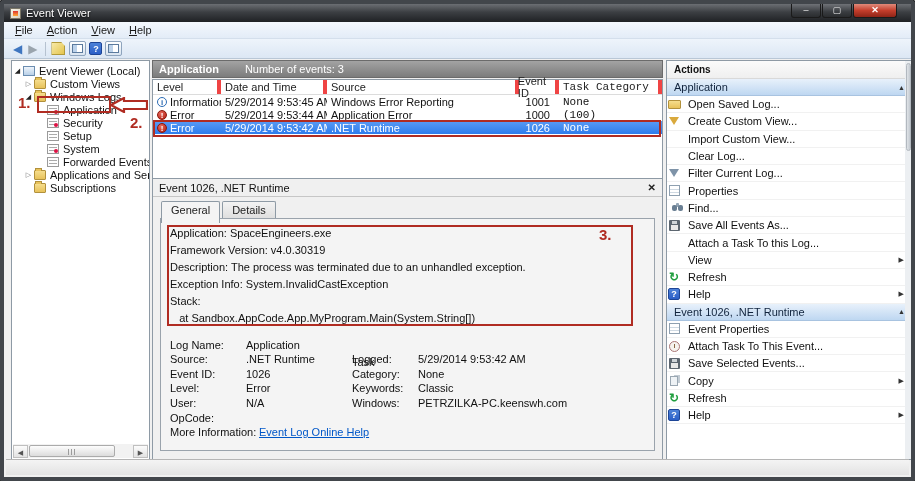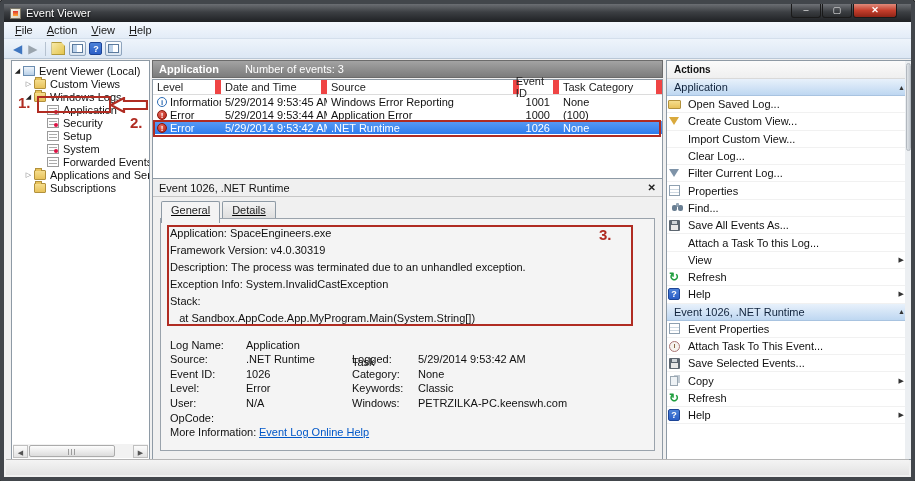--- a/index.html
+++ b/index.html
@@ -79,26 +79,26 @@
 
   
   .list-titlebar { position:absolute; left:0; top:0; width:100%; height:18px;
     background:linear-gradient(180deg,#a3a3a3,#7c7c7c); color:#fff; font-size:11px;
     display:flex; align-items:center; padding-left:6px; border:1px solid #6b6b6b; }
   .list-titlebar .log-name { font-weight:bold; margin-right:26px; }
   .list-box { position:absolute; left:0; top:19px; width:100%; height:152px;
     background:#fff; border:1px solid #8e9aa5; }
   .cols { display:flex; height:15px; border-bottom:1px solid #dcdcdc; font-size:11px;
     color:#222; align-items:center; }
-  .cols > div { padding-left:4px; border-right:6px solid #ef4444; height:100%; display:flex; align-items:center; }
+  .cols > div { padding-left:4px; border-right:4px solid #ef4444; height:100%; display:flex; align-items:center; }
   .row { display:flex; height:13px; font-size:11px; color:#111; align-items:center; }
   .row > div { padding-left:4px; overflow:hidden; white-space:nowrap; }
   .c-level { width:68px; flex:none; } .c-date { width:106px; flex:none; }
   .c-source { width:192px; flex:none; } .c-id { width:40px; flex:none; justify-content:flex-end; text-align:left; padding-right:9px; }
-  .c-cat { flex:1; }
+  .c-cat { flex:1;font-family:Liberation Mono, monospace; }
   .row .c-id { display:flex; }
   .row.selected { background:linear-gradient(180deg,#5a9bf5,#2d7cec); color:#fff; }
   .lvl-ico { width:10px; height:10px; border-radius:50%; flex:none; margin-right:3px;
     font-size:8px; line-height:10px; text-align:center; font-weight:bold; }
   .lvl-info { border:1px solid #2c6cb5; color:#2c6cb5; background:#fff; }
   .lvl-err { background:radial-gradient(circle at 35% 30%,#e86a5e,#b01d10); color:#fff; border:1px solid #8a170c; }
   .hscroll { position:absolute; left:1px; right:1px; bottom:1px; height:14px;
     background:#f2f2f2; display:flex; align-items:center; }
   .sc-btn { width:15px; height:13px; font-size:7px; color:#555; text-align:center; line-height:13px;
     background:linear-gradient(180deg,#fcfcfc,#e2e2e2); border:1px solid #bfbfbf; flex:none; }
@@ -106,21 +106,21 @@
     background:linear-gradient(180deg,#fdfdfd,#dcdcdc); position:relative; }
   .sc-thumb::after { content:""; position:absolute; left:50%; top:3px; width:7px; height:6px;
     margin-left:-4px; background:repeating-linear-gradient(90deg,#9c9c9c 0 1px,transparent 1px 3px); }
 
   
   .detail { position:absolute; left:0; top:118px; width:100%; height:282px;
     background:#f0f0f0; border:1px solid #8e9aa5; }
   .detail-header { height:18px; display:flex; align-items:center; font-size:11px; color:#111;
     padding:0 6px; border-bottom:1px solid #c6c6c6; }
   .detail-close { margin-left:auto; font-size:10px; font-weight:bold; color:#222; }
-  .tabs { display:flex; padding:4px 0 0 8px; height:21px;text-decoration:underline; }
+  .tabs { display:flex; padding:4px 0 0 8px; height:21px; }
   .tab { font-size:11px; padding:2px 9px 3px; border:1px solid #8e9aa5; border-bottom:none;
     background:linear-gradient(180deg,#f3f3f3,#dfdfdf); color:#222; border-radius:2px 2px 0 0; margin-right:2px; }
   .tab.active { background:#f4f4f4; position:relative; z-index:2; top:0px; height:22px; }
   .tab-content { position:absolute; left:7px; right:7px; top:39px; bottom:8px;
     border:1px solid #9aa3ac; background:#f4f4f4; font-size:11px; color:#111; }
   .desc { position:absolute; left:9px; top:6px; right:34px; line-height:17px; white-space:pre-wrap; }
   .fields { position:absolute; left:9px; top:117px; right:6px; }
   .frow { display:flex; height:14.6px; align-items:flex-end; }
   .flabel { width:76px; flex:none; } .fval { width:106px; flex:none; }
   .frlabel { width:66px; flex:none; } .frval { flex:1; }

